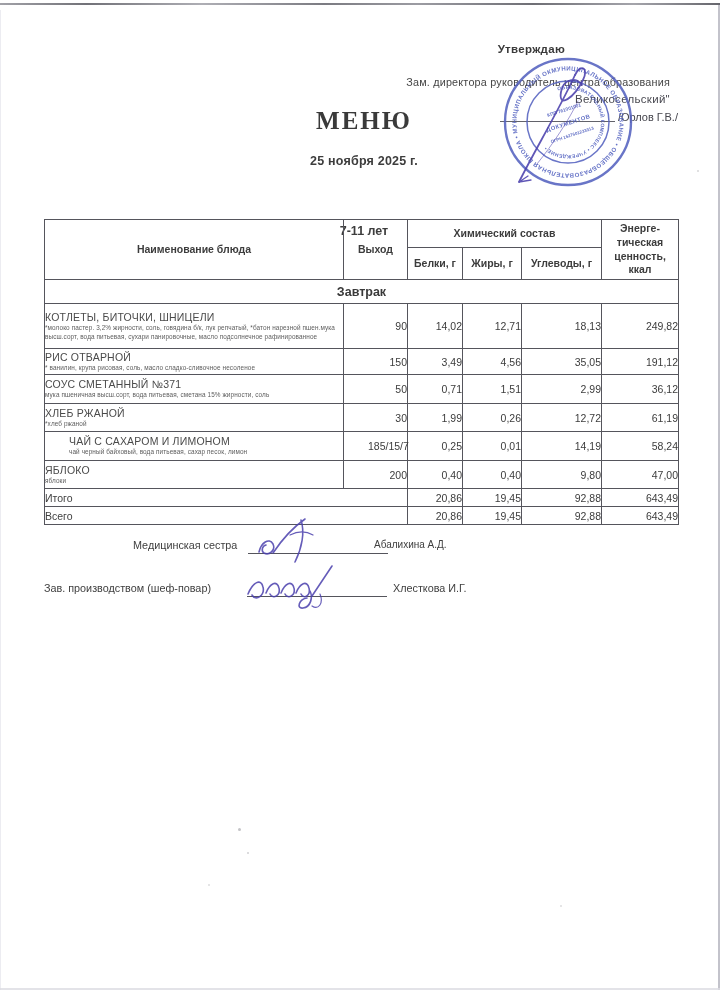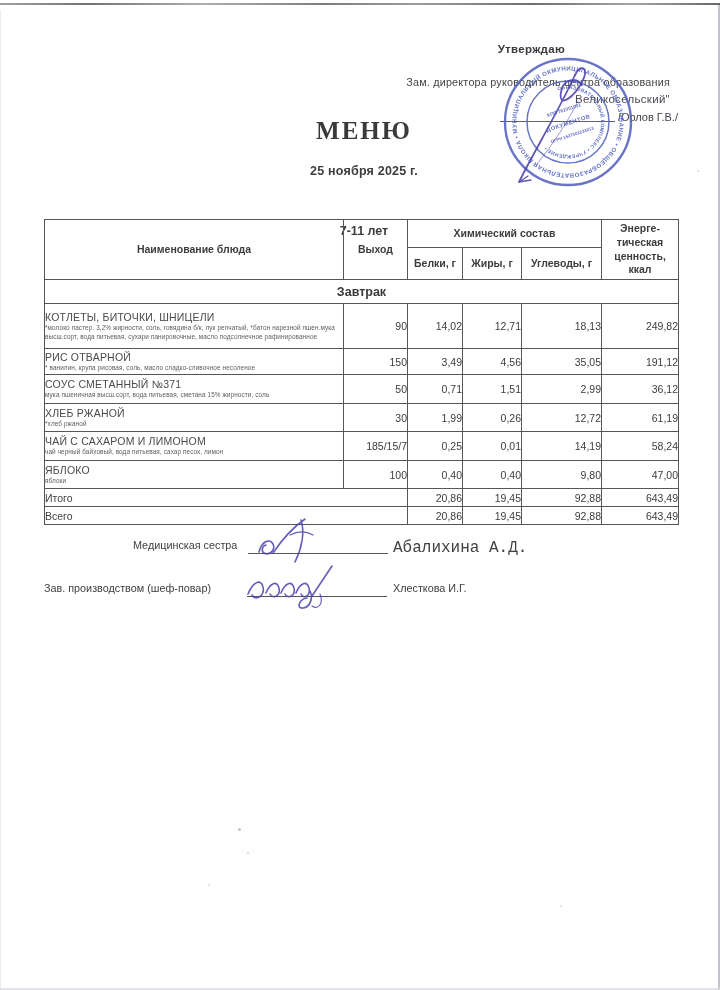--- a/index.html
+++ b/index.html
@@ -19,44 +19,44 @@
   .speck{position:absolute;border-radius:50%;background:#8a8a90;}
 
   
   .approve{top:43px;right:155px;font-size:11.5px;font-weight:bold;color:#3a3a3a;letter-spacing:.3px;margin-left:8px;}
   .approver-title{top:76px;right:50px;font-size:10.8px;color:#454545;letter-spacing:.2px;}
   .org-name{top:93px;right:50px;font-size:11.5px;color:#4a4a52;letter-spacing:.3px;}
   .approver-name{top:111px;right:42px;font-size:11px;color:#45454d;}
   .sign-line-top{top:121px;left:500px;width:115px;height:1px;background:#62626a;}
 
   
-  .title-block{top:118px;left:244px;width:240px;text-align:center;}
+  .title-block{top:108px;left:244px;width:240px;text-align:center;}
   .doc-title{font-family:"Liberation Serif", serif;font-weight:bold;font-size:25px;color:#3a3a3a;letter-spacing:2px;line-height:1;}
   .doc-date{margin-top:21px;font-size:12.5px;font-weight:bold;color:#3d3d3d;letter-spacing:.2px;}
   .age-group{top:180px;left:244px;width:240px;text-align:center;font-size:12.5px;font-weight:bold;color:#3d3d3d;margin-top:44px;}
 
   
   table.menu{position:absolute;top:219px;left:44px;width:634px;border-collapse:collapse;table-layout:fixed;
     border:1.6px solid #49494f;}
   table.menu td,table.menu th{border:1px solid #55555c;padding:0;vertical-align:middle;}
   th.h{font-size:10.5px;font-weight:bold;color:#3c3c3c;text-align:center;line-height:1.3;padding:1px 3px;}
   td.section{font-size:12.5px;font-weight:bold;color:#3a3a3a;text-align:center;height:23px;}
   td.dishcell{vertical-align:top;padding:2px 4px 1px 5px;margin-left:36px;}
   .dish{font-size:10.5px;color:#4a4a4a;letter-spacing:.2px;line-height:1.15;}
   .ingr{font-size:6.4px;color:#5d5d5d;line-height:1.35;margin-top:1px;letter-spacing:.1px;}
   td.num{font-size:10.5px;color:#3c3c3c;text-align:right;padding-right:6px;}
   td.total-label{font-size:10.5px;color:#3f3f3f;text-align:left;padding-left:6px;}
   tr.r0 td{height:44px;} tr.r1 td{height:25px;} tr.r2 td{height:28px;}
-  tr.r3 td{height:27px;} tr.r4 td{height:28px;} tr.r5 td{height:27px;}
+  tr.r3 td{height:27px;} tr.r4 td{height:28px;padding-left:24px;} tr.r5 td{height:27px;}
   tr.rt td{height:17px;}
   tr.head1 th{height:27px;} tr.head2 th{height:31px;}
 
   
   .sig-label1{top:539px;left:133px;font-size:10.8px;color:#404040;}
-  .sig-name1{top:539px;left:393px;font-size:16px;color:#404040;font-family:Liberation Mono, monospace;}
+  .sig-name1{top:539px;left:374px;font-size:10px;color:#404040;}
   .sig-line1{top:553px;left:248px;width:140px;height:1px;background:#55555c;}
   .sig-label2{top:582px;left:44px;font-size:10.8px;color:#404040;}
   .sig-name2{top:582px;left:393px;font-size:10.8px;color:#404040;}
   .sig-line2{top:596px;left:247px;width:140px;height:1px;background:#55555c;}
   svg{display:block;}
 </style>
 </head>
 <body>
 
 <div class="scan-top"></div>
@@ -185,21 +185,21 @@
     <td class="num">0,25</td>
     <td class="num">0,01</td>
     <td class="num">14,19</td>
     <td class="num">58,24</td>
   </tr>
   <tr class="r5">
     <td class="dishcell">
       <div class="dish">ЯБЛОКО</div>
       <div class="ingr">яблоки</div>
     </td>
-    <td class="num">100</td>
+    <td class="num">200</td>
     <td class="num">0,40</td>
     <td class="num">0,40</td>
     <td class="num">9,80</td>
     <td class="num">47,00</td>
   </tr>
 
   <tr class="rt">
     <td class="total-label" colspan="2">Итого</td>
     <td class="num">20,86</td>
     <td class="num">19,45</td>

